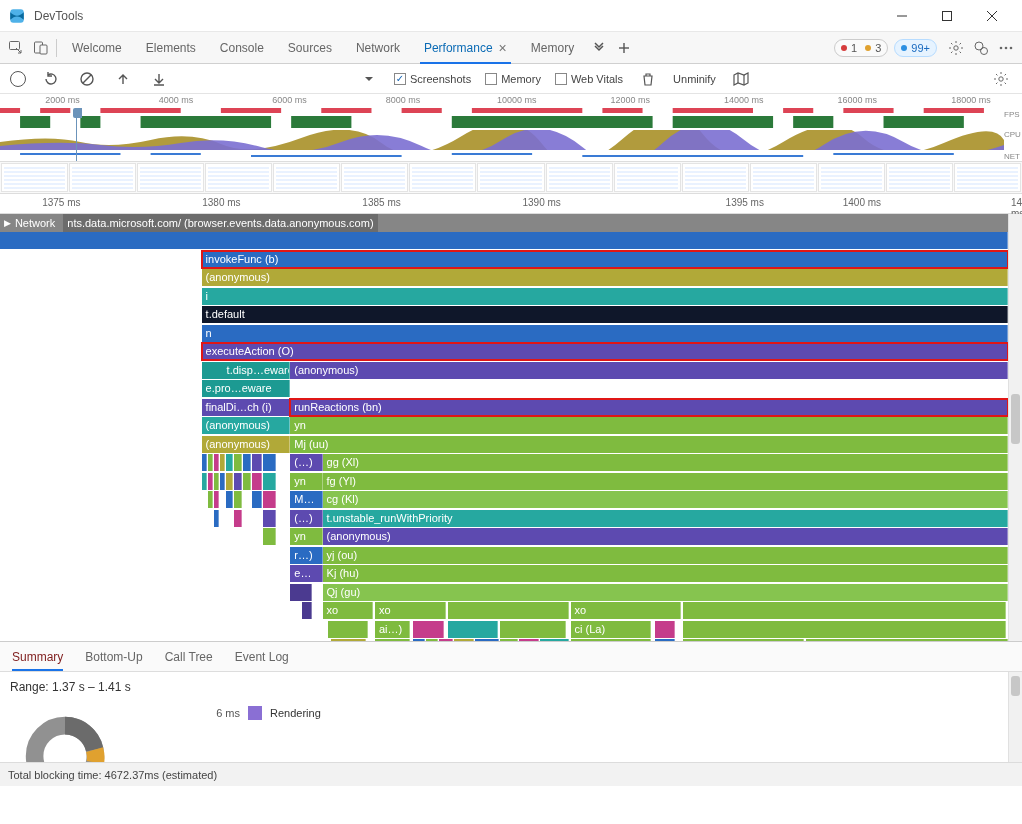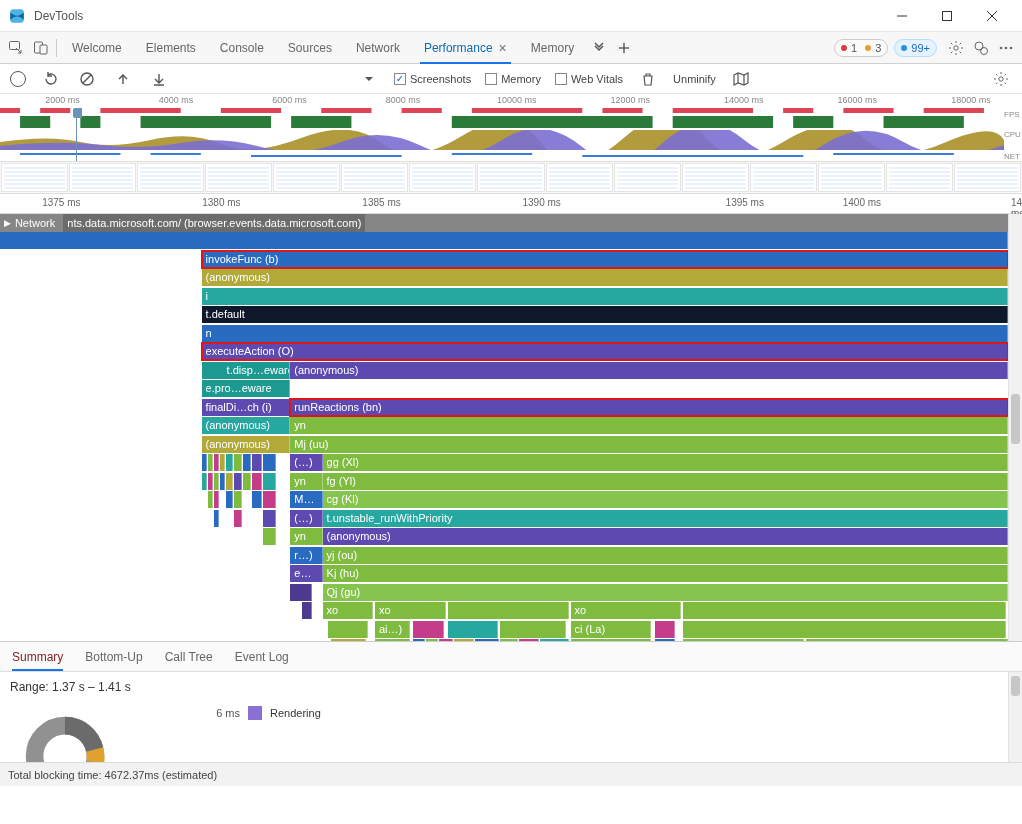--- a/index.html
+++ b/index.html
@@ -360,21 +360,21 @@
     <span class="rtick" style="left: 53%;">1390 ms</span>
     <span class="rtick" style="left: 68.6667%; margin-left: 43px;">1395 ms</span>
     <span class="rtick" style="left: 84.3333%;">1400 ms</span>
     <span class="rtick" style="left: 100%;">1405 ms</span>
   </div>
 
 <div class="flamewrap">
   <div class="trackhead">
     <span class="tri">▶</span>
     <span>Network</span>
-    <span class="sub">nts.data.microsoft.com/ (browser.events.data.microsoft.com)</span>
+    <span class="sub">nts.data.microsoft.com/ (browser.events.data.anonymous.com)</span>
   </div>
   <div class="flames" id="flames">
       <div class="row">
         <div class="bar c-task" style="left: 0%; width: 100%;"></div>
       </div>
       <div class="row">
         <div class="bar c-task hl" style="left: 20%; width: 80%;">invokeFunc (b)</div>
       </div>
       <div class="row">
         <div class="bar c-olive" style="left: 20%; width: 80%;">(anonymous)</div>

